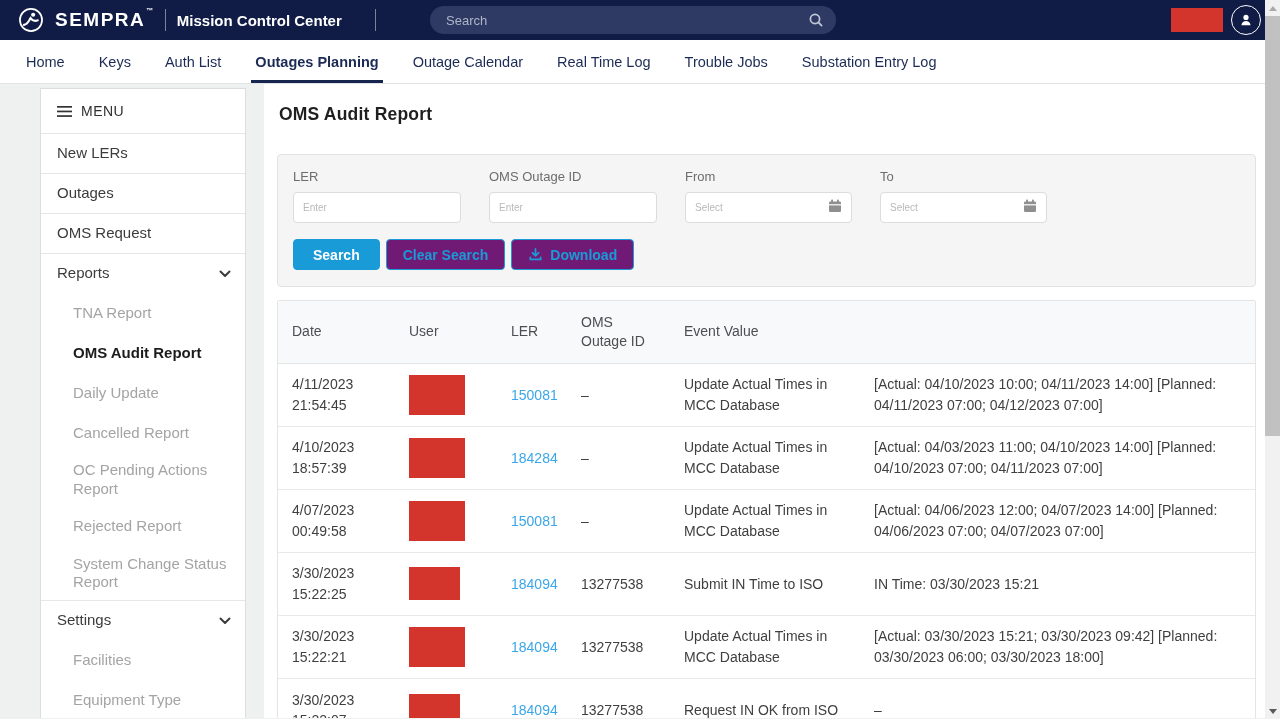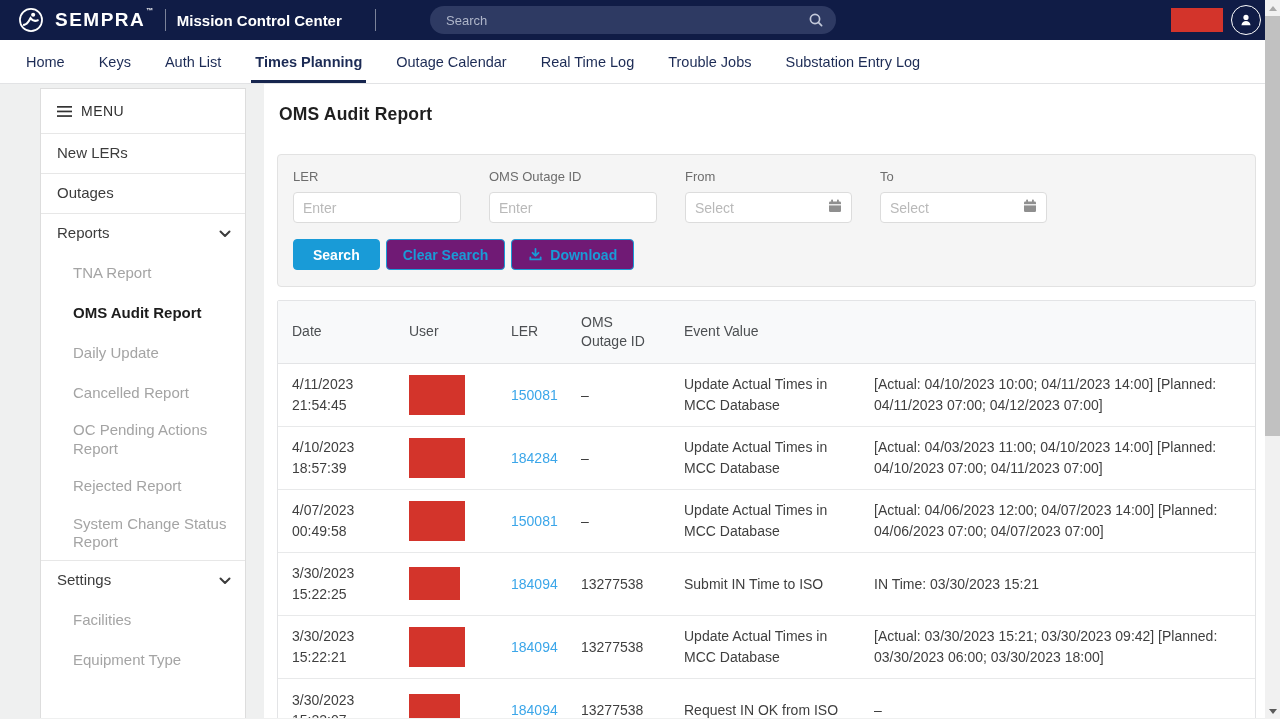--- a/index.html
+++ b/index.html
@@ -53,21 +53,21 @@
   
   .main-card { position:absolute; left:240px; top:0; width:1005px; height:634px; background:#fff; overflow:hidden; }
   .page-title { margin:20px 15px 0 15px; font-size:17.5px; font-weight:bold; color:#1f1f1f; letter-spacing:.2px; }
 
   .filter-panel { margin:29px 13px 0 13px; background:#f5f5f5; border:1px solid #e2e2e2; border-radius:4px; padding:14px 15px 16px 15px; }
   .filter-fields { display:flex; gap:28px; }
   .field { width:168px; }
   .field.date { width:167px; }
   .field label { display:block; font-size:13px; color:#6d6d6d; margin-bottom:8px; }
   .inp { position:relative; height:31px; background:#fff; border:1px solid #dcdcdc; border-radius:4px; display:flex; align-items:center; padding:0 9px; }
-  .inp input { width:100%; border:none; outline:none; background:transparent; font-size:14px; color:#7f1d1d; font-family:"Liberation Sans",sans-serif; }
+  .inp input { width:100%; border:none; outline:none; background:transparent; font-size:10px; color:#7f1d1d; font-family:"Liberation Sans",sans-serif; }
   .inp input::placeholder { color:#b9b9b9; }
   .inp .cal { flex:0 0 auto; margin-left:4px; }
   .filter-actions { display:flex; gap:6px; margin-top:16px; }
   .btn { height:31px; border-radius:4px; font-size:14px; font-weight:bold; font-family:"Liberation Sans",sans-serif; cursor:pointer; display:flex; align-items:center; gap:7px; }
   .btn-primary { background:#199bd7; border:1px solid #199bd7; color:#fff; padding:0 19px; }
   .btn-outline { background:#701a75; border:1px solid #199bd7; color:#199bd7; padding:0 16px; }
 
   
   .table-card { margin:13px 13px 0 13px; border:1px solid #e3e4e6; border-radius:2px; background:#fff; }
   .t-row { display:grid; grid-template-columns:117px 102px 70px 103px 190px 1fr; align-items:center; }
@@ -119,21 +119,21 @@
             </svg>
           </span>
         </div>
       </div>
     </header>
 
     <nav class="tabbar" id="tabbar">
         <div class="tab">Home</div>
         <div class="tab">Keys</div>
         <div class="tab">Auth List</div>
-        <div class="tab active">Times Planning</div>
+        <div class="tab active">Outages Planning</div>
         <div class="tab">Outage Calendar</div>
         <div class="tab">Real Time Log</div>
         <div class="tab">Trouble Jobs</div>
         <div class="tab">Substation Entry Log</div>
       </nav>
 
     <div class="page">
 
       <aside class="sidebar">
         <div class="menu-header">
@@ -145,20 +145,23 @@
             </svg>
           </span>
           <span>MENU</span>
         </div>
         <div id="sidebar-items">
             <div class="side-item level0">
               <span>New LERs</span>
             </div>
             <div class="side-item level0">
               <span>Outages</span>
+            </div>
+            <div class="side-item level0">
+              <span>OMS Request</span>
             </div>
             <div class="side-item level0">
               <span>Reports</span>
               <span class="chev"><svg width="12" height="8" viewBox="0 0 12 8">
                   <polyline points="1.5,1.5 6,6 10.5,1.5" fill="none" stroke="#3c3c3c" stroke-width="2" stroke-linecap="round" stroke-linejoin="round"></polyline>
                 </svg></span>
             </div>
             <div class="side-item level1">
               <span>TNA Report</span>
             </div>

